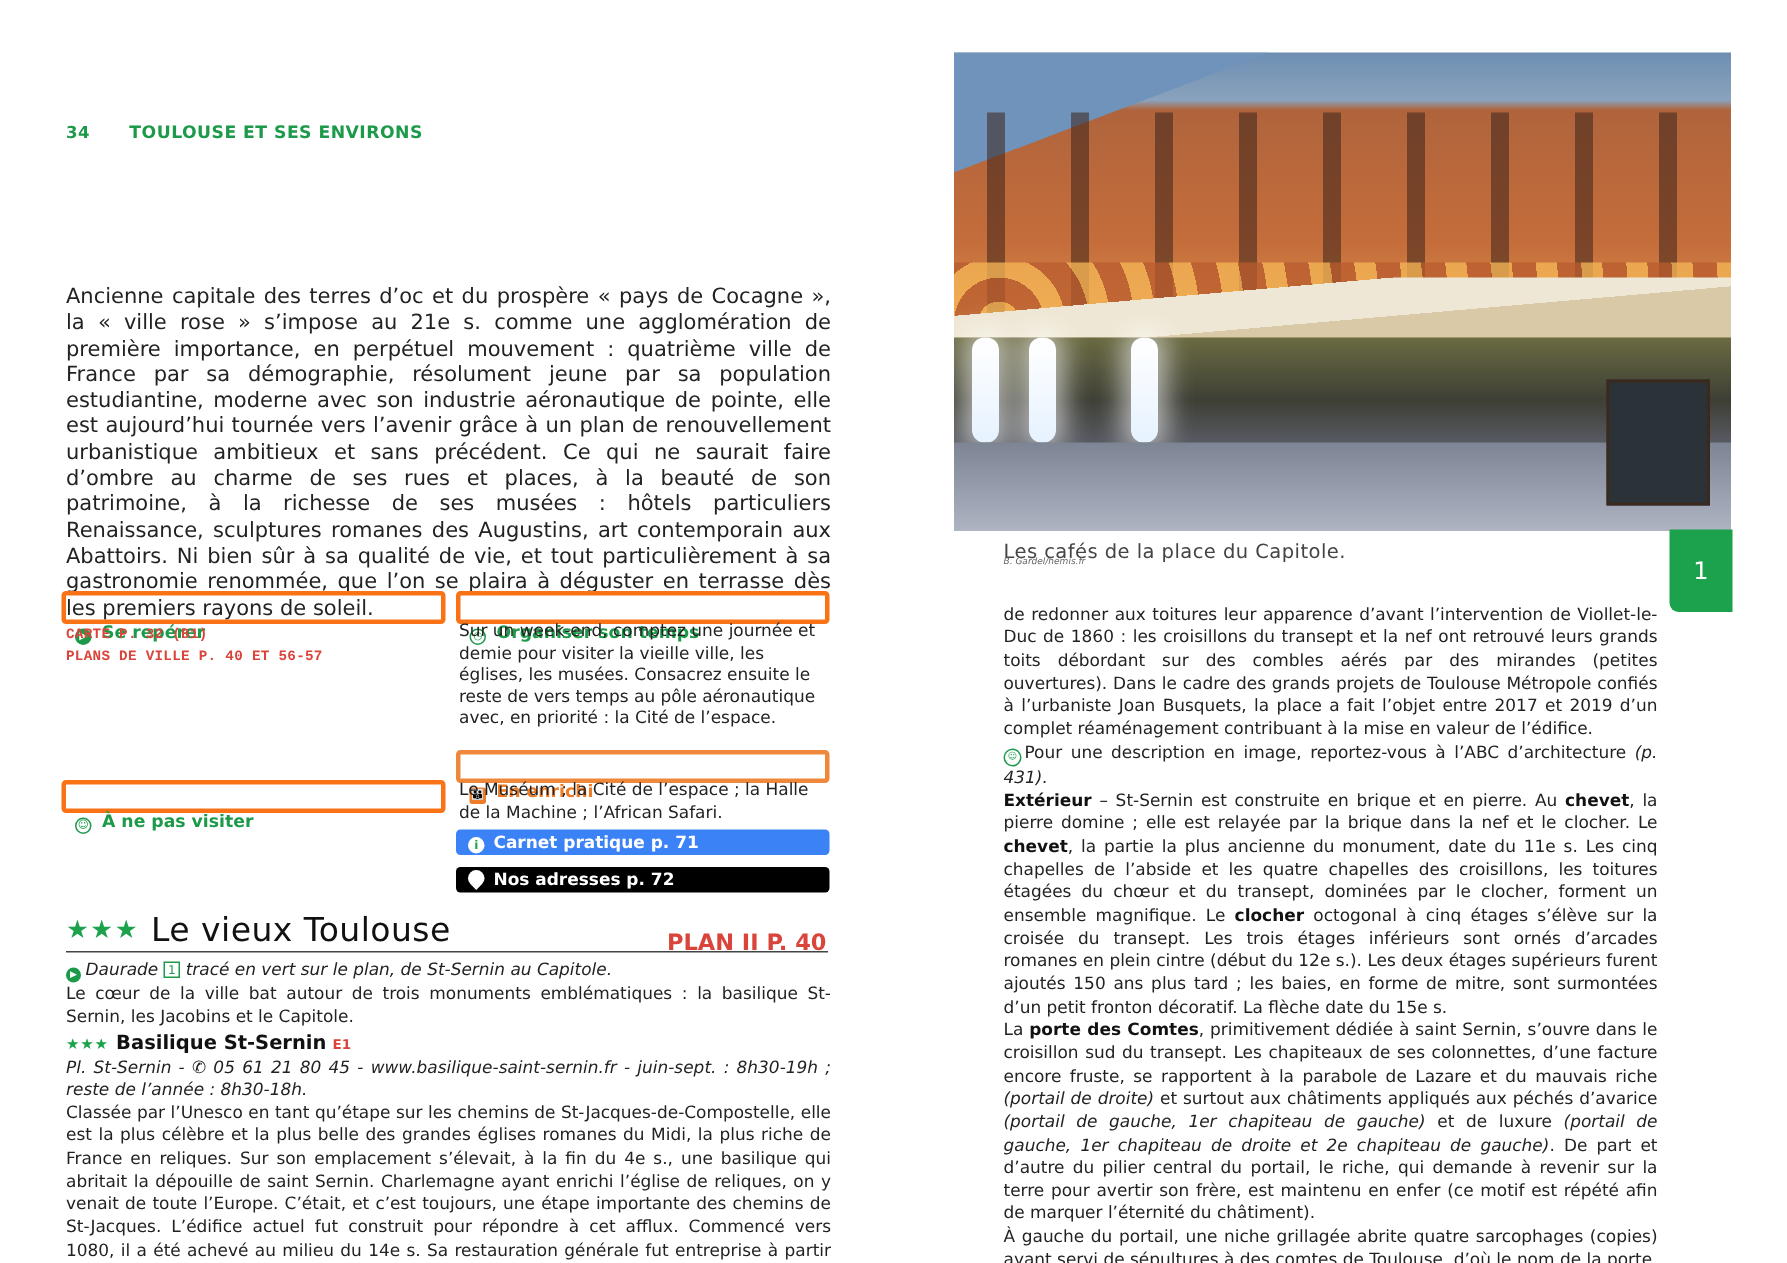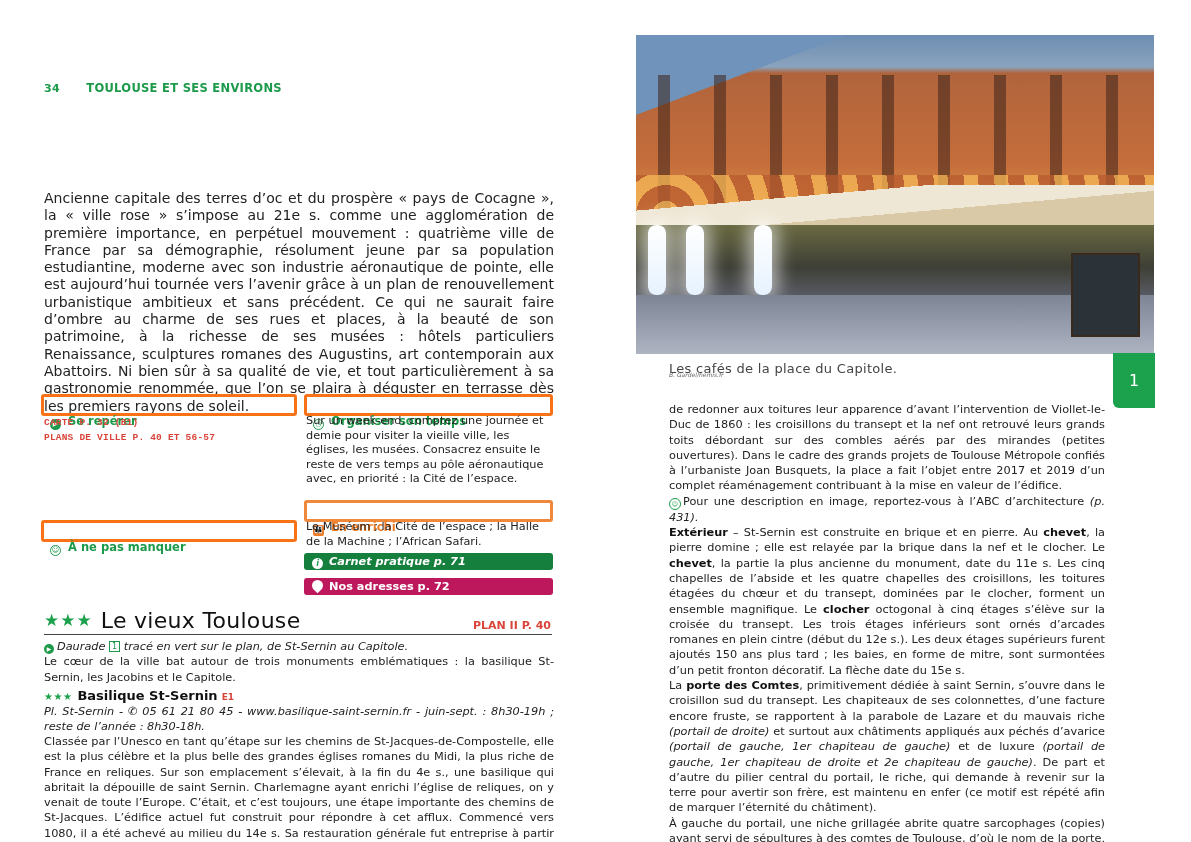--- a/index.html
+++ b/index.html
@@ -21,28 +21,28 @@
   .box-head .ico { display:inline-block; width:11px; height:11px; border-radius:50%; background:#1c9a4a; color:#fff; font-size:7px; line-height:11px; text-align:center; margin-right:7px; vertical-align:-1px; }
   .box-head .ico.ring { background:#fff; border:1.5px solid #1c9a4a; color:#1c9a4a; width:9px; height:9px; line-height:9px; }
   .box-head.orange { border-color:#f0883c; color:#ef7b25; }
   .box-head.orange .ico { background:#ef7b25; border-radius:2px; }
 
   .red-label { position:absolute; font-size:9.5px; font-weight:bold; color:#d9453b; letter-spacing:0.2px;font-family:Liberation Mono, monospace; }
   .small-text { position:absolute; font-size:11.3px; line-height:14.6px; color:#222; }
 
   .pill { position:absolute; height:17px; border-radius:3px; color:#fff; font-weight:bold; font-size:11.3px; line-height:17px; padding-left:8px; box-sizing:border-box; }
   .pill .ico { display:inline-block; width:11px; height:11px; border-radius:50%; background:#fff; font-size:8px; line-height:11px; text-align:center; margin-right:6px; vertical-align:-1px; font-weight:bold; }
-  .pill.green { background:#15803d;font-style:italic; }
+  .pill.green { background:#3b82f6; }
   .pill.green .ico { color:#1ca24c; }
-  .pill.pink { background:#be185d; }
+  .pill.pink { background:#000000; }
   .pill.pink .ico { color:#e01f7c; border-radius:50% 50% 50% 0; transform:rotate(-45deg); }
 
   .section-title { position:absolute; left:44px; top:560px; font-size:22px; color:#111; font-weight:normal; letter-spacing:0.3px; }
   .section-title .stars { color:#1ca24c; font-size:17px; margin-right:8px; vertical-align:2px; letter-spacing:1px; }
-  .plan-ref { position:absolute; right:44px; top:571px; font-size:11px; font-weight:bold; color:#d9453b; }
+  .plan-ref { position:absolute; right:44px; top:571px; font-size:15px; font-weight:bold; color:#d9453b; }
   .section-rule { position:absolute; left:44px; top:586px; width:508px; height:1px; background:#444; }
 
   .body-text { position:absolute; font-size:11.3px; line-height:15.3px; color:#222; text-align:justify; }
   .circuit-ico { display:inline-block; width:10px; height:10px; border-radius:50%; background:#1c9a4a; color:#fff; font-size:6px; line-height:10px; text-align:center; vertical-align:-1px; margin-right:3px; }
   .circuit-num { display:inline-block; border:1px solid #1c9a4a; color:#1c9a4a; font-size:8px; line-height:9px; padding:0 2px; font-style:normal; vertical-align:1px; }
   .sub-title { position:absolute; left:44px; top:640px; font-size:13px; font-weight:bold; color:#111; }
   .sub-title .stars { color:#1ca24c; font-size:10px; margin-right:5px; letter-spacing:0.5px; }
   .sub-title .grid { color:#d9453b; font-size:9px; margin-left:4px; font-weight:bold; }
   .it { font-style:italic; }
   b { font-weight:bold; color:#111; }
@@ -77,21 +77,21 @@
 
   <div class="intro">Ancienne capitale des terres d’oc et du prospère « pays de Cocagne », la « ville rose » s’impose au 21e s. comme une agglomération de première importance, en perpétuel mouvement : quatrième ville de France par sa démographie, résolument jeune par sa population estudiantine, moderne avec son industrie aéronautique de pointe, elle est aujourd’hui tournée vers l’avenir grâce à un plan de renouvellement urbanistique ambitieux et sans précédent. Ce qui ne saurait faire d’ombre au charme de ses rues et places, à la beauté de son patrimoine, à la richesse de ses musées : hôtels particuliers Renaissance, sculptures romanes des Augustins, art contemporain aux Abattoirs. Ni bien sûr à sa qualité de vie, et tout particulièrement à sa gastronomie renommée, que l’on se plaira à déguster en terrasse dès les premiers rayons de soleil.</div>
 
   <div class="box-head" style="left:41px; top:346px; width:256px;">
     <span class="ico">▶</span><span>Se repérer</span>
   </div>
   <div class="red-label" style="left:44px; top:369px;">CARTE P. 32 (B1)</div>
   <div class="red-label" style="left:44px; top:384px;">PLANS DE VILLE P. 40 ET 56-57</div>
 
   <div class="box-head" style="left:41px; top:472px; width:256px;">
-    <span class="ico ring">☺</span><span>À ne pas manquer</span>
+    <span class="ico ring">☺</span><span>À ne pas visiter</span>
   </div>
 
   <div class="box-head" style="left:304px; top:346px; width:249px;">
     <span class="ico ring">◷</span><span>Organiser son temps</span>
   </div>
   <div class="small-text" style="left:306px; top:366px; width:245px;">Sur un week-end, comptez une journée et demie pour visiter la vieille ville, les églises, les musées. Consacrez ensuite le reste de vers temps au pôle aéronautique avec, en priorité : la Cité de l’espace.</div>
 
   <div class="box-head orange" style="left:304px; top:452px; width:249px;">
     <span class="ico">👪</span><span>En enrichi</span>
   </div>

